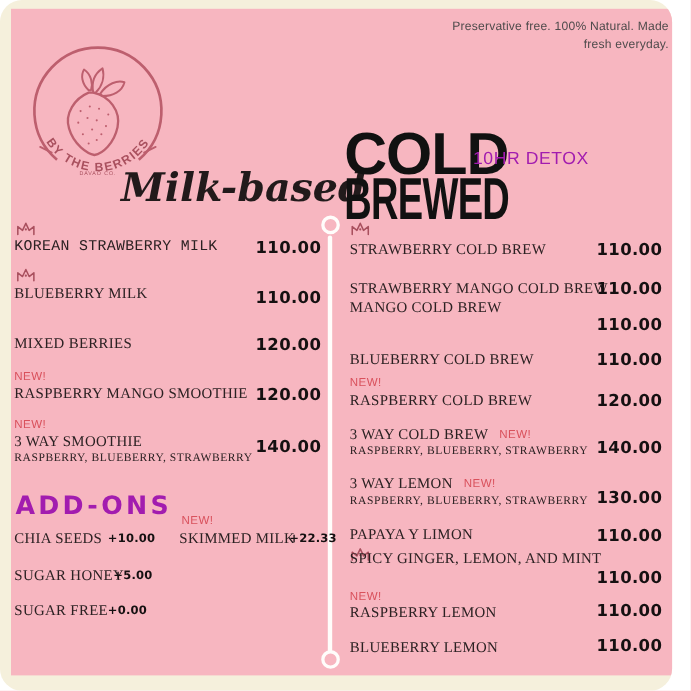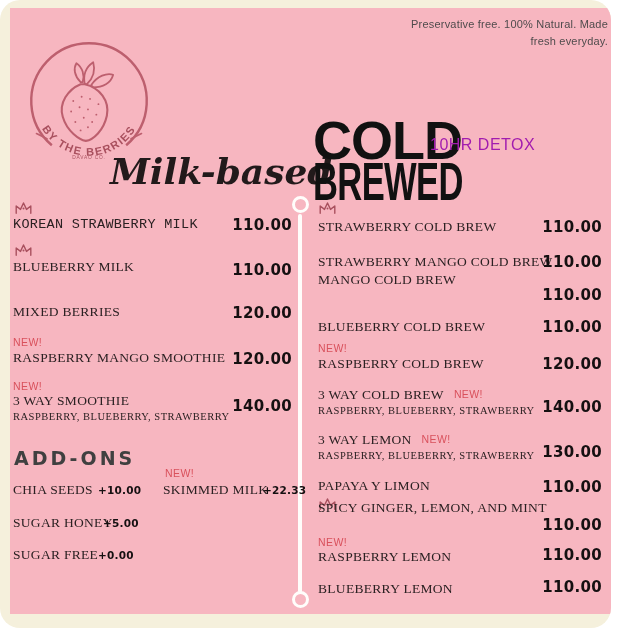--- a/index.html
+++ b/index.html
@@ -43,22 +43,22 @@
   }
   .badge{
     font-family:"Liberation Sans",sans-serif;font-size:10.5px;color:#d9515c;
     letter-spacing:0.4px;white-space:nowrap;
   }
   .badge-inline{
     font-family:"Liberation Sans",sans-serif;font-size:10.5px;color:#d9515c;
     letter-spacing:0.4px;margin-left:10px;vertical-align:1px;
   }
   .addons-title{
-    font-family:"DejaVu Sans",sans-serif;font-weight:bold;font-size:19px;
-    color:#404040;letter-spacing:3px;white-space:nowrap;
+    font-family:"DejaVu Sans",sans-serif;font-weight:bold;font-size:23px;
+    color:#a21caf;letter-spacing:3px;white-space:nowrap;
   }
   .addon-price{
     font-family:"DejaVu Sans",sans-serif;font-weight:bold;font-size:10.5px;
     color:#151011;letter-spacing:0.2px;
   }
   .divider-line{
     width:4px;background:#fffdfb;border-radius:2px;
   }
   .divider-dot{
     width:11px;height:11px;border:3.5px solid #fffdfb;border-radius:50%;

